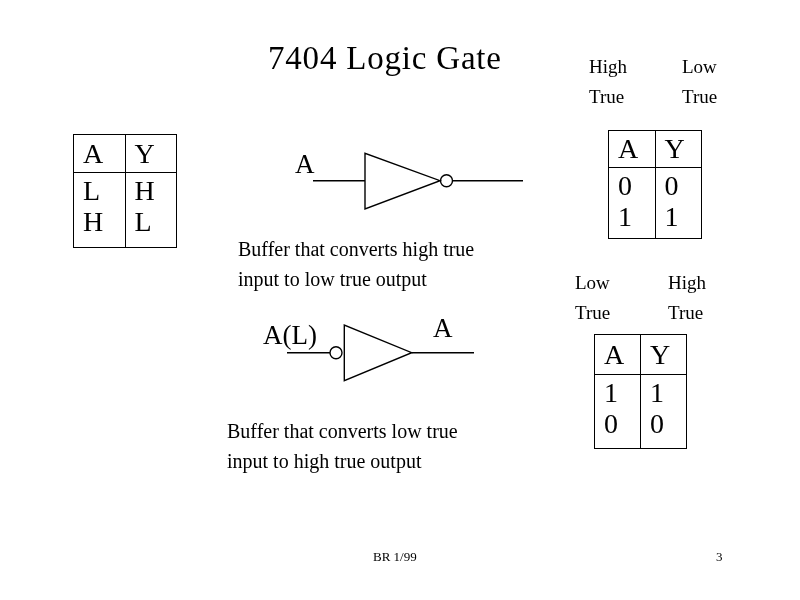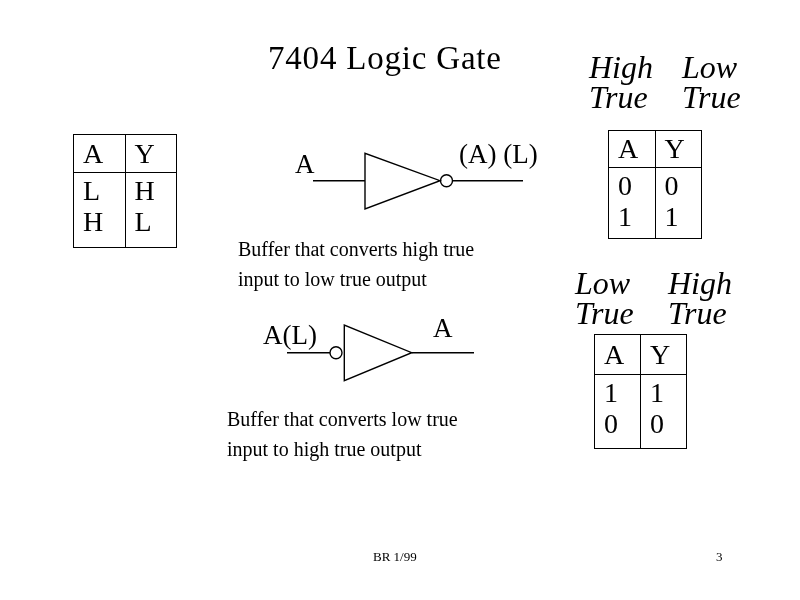--- a/index.html
+++ b/index.html
@@ -14,24 +14,23 @@
   .abs { position:absolute; }
 
   .title {
     font-size:33px;
     letter-spacing:0.8px;
     white-space:nowrap;
     font-weight:normal;
   }
 
   .state-label {
-    font-size:32px;
+    font-size:19px;
     line-height:30px;
     white-space:pre-line;
-    font-style:italic;
   }
 
   .caption {
     font-size:20px;
     line-height:30px;
     white-space:pre-line;
   }
 
   .gate-label {
     font-size:27px;
@@ -105,21 +104,20 @@
     <div class="tcol">
       <div class="thead">Y</div>
       <div class="tbody">
         <div>0</div>
         <div>1</div>
       </div>
     </div>
   </div>
 
   <div class="abs gate-label" style="left:295px;top:149px;">A</div>
-  <div class="abs gate-label" style="left:459px;top:139px;">(A) (L)</div>
   <svg class="abs gate" style="left:280px;top:140px;" width="260" height="80" viewBox="0 0 260 80">
     <line x1="33" y1="40.7" x2="85" y2="40.7" stroke="#000" stroke-width="1.4"></line>
     <polygon points="85,13.3 85,69 160,40.7" fill="none" stroke="#000" stroke-width="1.4"></polygon>
     <circle cx="166.5" cy="40.7" r="6" fill="none" stroke="#000" stroke-width="1.4"></circle>
     <line x1="172.7" y1="40.7" x2="243" y2="40.7" stroke="#000" stroke-width="1.4"></line>
   </svg>
 
   <div class="abs caption" style="left:238px;top:234px;">Buffer that converts high true
 input to low true output</div>
 
@@ -147,19 +145,19 @@
     </div>
     <div class="tcol">
       <div class="thead">Y</div>
       <div class="tbody">
         <div>1</div>
         <div>0</div>
       </div>
     </div>
   </div>
 
-  <div class="abs caption" style="left:227px;top:404px;">Buffer that converts low true
+  <div class="abs caption" style="left:227px;top:416px;">Buffer that converts low true
 input to high true output</div>
 
   <div class="abs footer-text" style="left:373px;top:549px;">BR 1/99</div>
   <div class="abs footer-text" style="left:716px;top:549px;">3</div>
 
 </div>
 
 </body></html>

